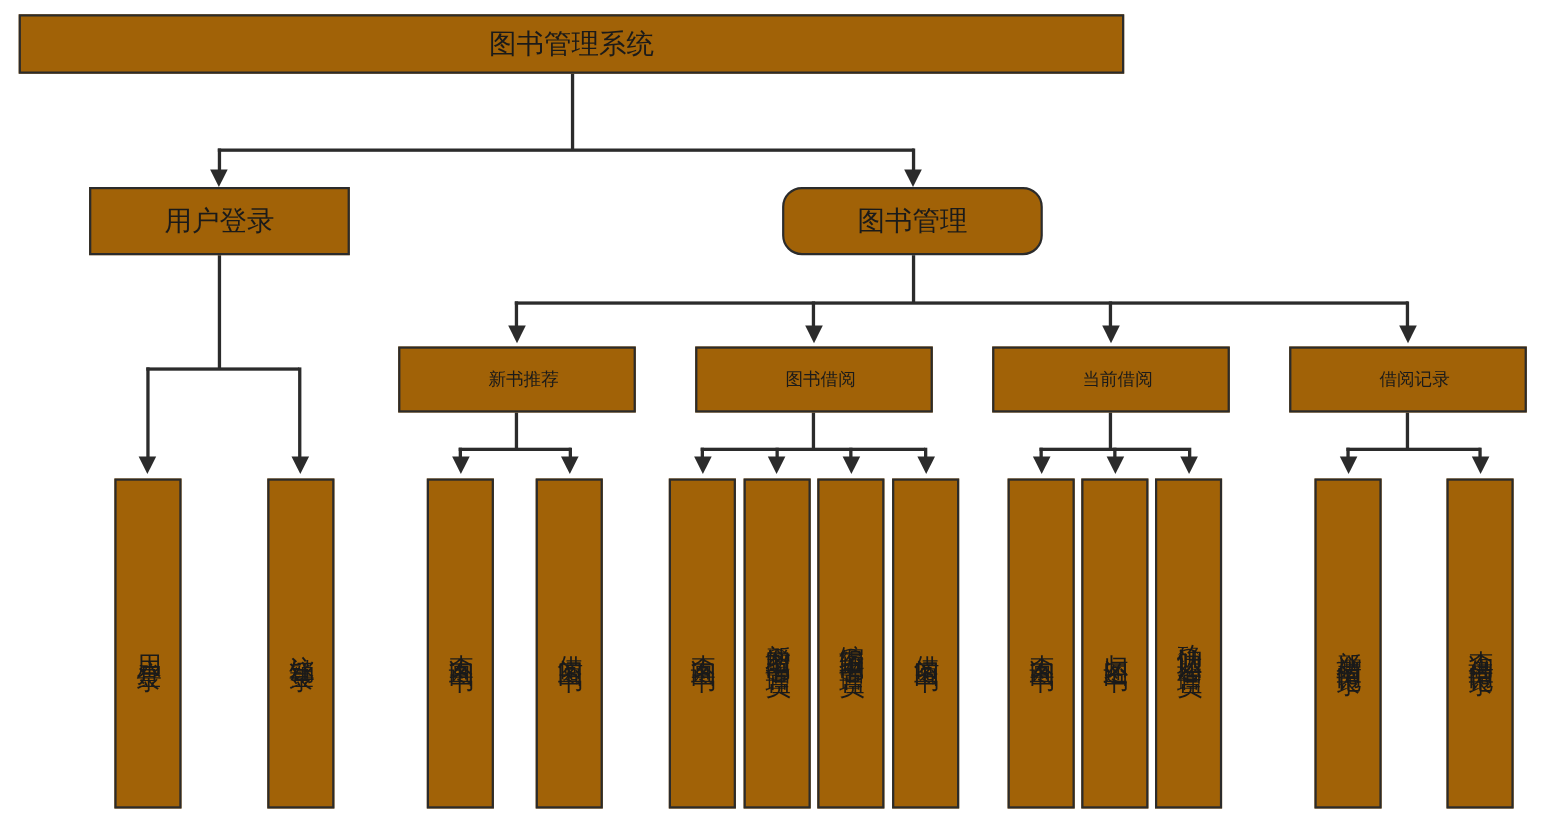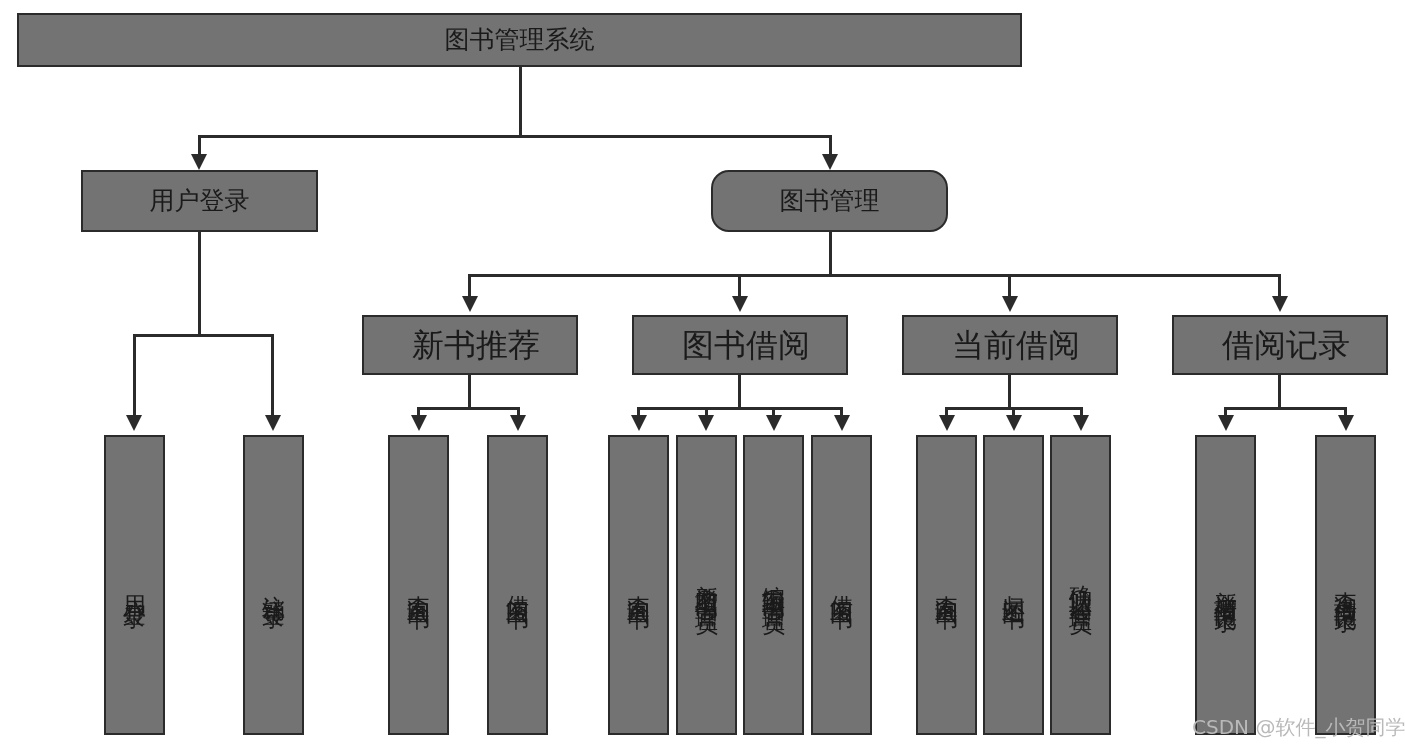--- a/index.html
+++ b/index.html
@@ -11,30 +11,30 @@
   #canvas {
     position: relative;
     width: 1405px;
     height: 747px;
     background: #ffffff;
     overflow: hidden;
   }
   
   .node {
     position: absolute;
-    background: #737373;
+    background: #a16207;
     border: 2.5px solid #2b2b2b;
     display: flex;
     align-items: center;
     justify-content: center;
     color: #1a1a1a;
   }
   .node.root   { font-size: 25px; }
   .node.tier2  { font-size: 25px; }
-  .node.tier3  { font-size: 32px; padding-left: 12px; }
+  .node.tier3  { font-size: 16px; padding-left: 12px; }
 
   .node-label {
     line-height: 1.15;
     white-space: nowrap;
   }
 
   
   .node.leaf {
     align-items: center;
     justify-content: center;
@@ -199,15 +199,14 @@
     <span class="node-label">确认归还（管理员）</span>
   </div>
 
   <div class="node leaf" style="left:1195px; top:435px; width:61px; height:300px;">
     <span class="node-label">新增借阅记录</span>
   </div>
   <div class="node leaf" style="left:1315px; top:435px; width:61px; height:300px;">
     <span class="node-label">查询借阅记录</span>
   </div>
 
-  <div id="watermark" style="left:1192px; top:714px;">CSDN @软件_小贺同学</div>
 
 </div>
 
 </body></html>

